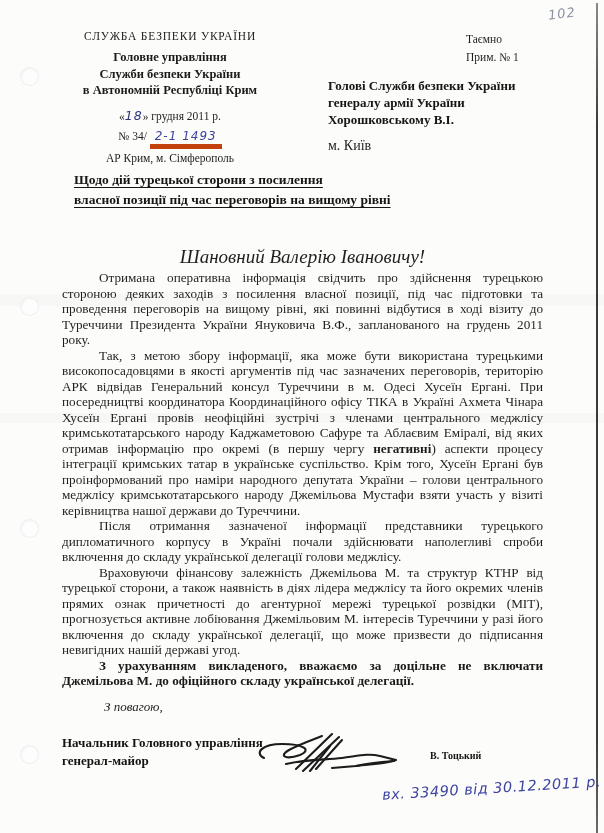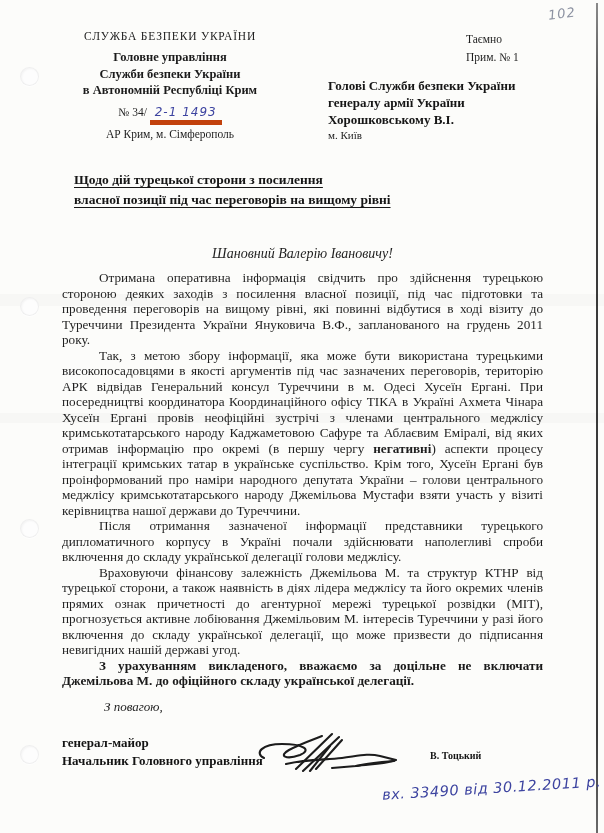--- a/index.html
+++ b/index.html
@@ -35,29 +35,29 @@
   .dept-wrap{margin-top:7px;}
   .date-line{margin-top:9px;font-size:11.5px;}
   .num-line{margin-top:6px;font-size:11.5px;}
   .num-hand{border-bottom:5px solid #c2410c;padding:0 5px 1px 5px;font-size:12px;}
   .place-line{margin-top:9px;font-size:11.5px;}
 
   
   .secrecy-block{left:466px;top:31px;font-size:11.5px;line-height:17.5px;}
   .addressee{left:328px;top:77px;}
   .addressee .line{font-weight:bold;font-size:13px;line-height:17px;color:#161616;}
-  .addressee .city{font-size:11px;margin-top:1px;}
+  .addressee .city{font-size:14px;margin-top:10px;}
 
   
   .subject{left:74px;top:170px;font-weight:bold;font-size:13.5px;line-height:19.5px;color:#161616;}
   .subject .u{text-decoration:underline;text-underline-offset:3px;}
 
   
   .salutation{left:62px;top:246px;width:481px;text-align:center;
-    font-style:italic;font-size:14px;}
+    font-style:italic;font-size:19px;}
   .bodytext{left:62px;top:270px;width:481px;font-size:13.2px;line-height:15.5px;
     text-align:justify;}
   .bodytext p{margin:0;text-indent:37px;}
   .bodytext .bold-inline{font-weight:bold;}
   .p-resolution{font-weight:bold;color:#1a1a1a;}
 
   
   .regards{left:104px;top:699px;font-style:italic;font-size:13px;}
   .sign-title{left:62px;top:734px;font-weight:bold;font-size:13px;line-height:17.5px;color:#141414;}
   .signer{left:430px;top:750px;font-weight:bold;font-size:10px;color:#141414;}
@@ -80,20 +80,21 @@
 
   <div class="abs hand hand-pencil" style="left:548px;top:6px;">102</div>
 
   <div class="abs org-block">
     <div class="org-name">СЛУЖБА БЕЗПЕКИ УКРАЇНИ</div>
     <div class="dept-wrap">
       <div class="dept">Головне управління</div>
       <div class="dept">Служби безпеки України</div>
       <div class="dept">в Автономній Республіці Крим</div>
     </div>
+    <div class="date-line"><span>«</span><span class="hand hand-navy">18</span><span>» грудня 2011 р.</span></div>
     <div class="num-line">
       <span>№ 34/</span>
       <span class="hand hand-blue num-hand">2-1 1493</span>
     </div>
     <div class="place-line">АР Крим, м. Сімферополь</div>
   </div>
 
   <div class="abs secrecy-block">
     <div>Таємно</div>
     <div>Прим. № 1</div>
@@ -116,22 +117,22 @@
   <div class="abs bodytext">
     <p>Отримана оперативна інформація свідчить про здійснення турецькою стороною деяких заходів з посилення власної позиції, під час підготовки та проведення переговорів на вищому рівні, які повинні відбутися в ході візиту до Туреччини Президента України Януковича В.Ф., запланованого на грудень 2011 року.</p>
     <p><span>Так, з метою збору інформації, яка може бути використана турецькими високопосадовцями в якості аргументів під час зазначених переговорів, територію АРК відвідав Генеральний консул Туреччини в м. Одесі Хусеїн Ергані. При посередництві координатора Координаційного офісу ТІКА в Україні Ахмета Чінара Хусеїн Ергані провів неофіційні зустрічі з членами центрального меджлісу кримськотатарського народу Каджаметовою Сафуре та Аблаєвим Еміралі, від яких отримав інформацію про окремі (в першу чергу </span><span class="bold-inline">негативні</span><span>) аспекти процесу інтеграції кримських татар в українське суспільство. Крім того, Хусеїн Ергані був проінформований про наміри народного депутата України – голови центрального меджлісу кримськотатарського народу Джемільова Мустафи взяти участь у візиті керівництва нашої держави до Туреччини.</span></p>
     <p>Після отримання зазначеної інформації представники турецького дипломатичного корпусу в Україні почали здійснювати наполегливі спроби включення до складу української делегації голови меджлісу.</p>
     <p>Враховуючи фінансову залежність Джемільова М. та структур КТНР від турецької сторони, а також наявність в діях лідера меджлісу та його окремих членів прямих ознак причетності до агентурної мережі турецької розвідки (МІТ), прогнозується активне лобіювання Джемільовим М. інтересів Туреччини у разі його включення до складу української делегації, що може призвести до підписання невигідних нашій державі угод.</p>
     <p class="p-resolution">З урахуванням викладеного, вважаємо за доцільне не включати Джемільова М. до офіційного складу української делегації.</p>
   </div>
 
   <div class="abs regards">З повагою,</div>
   <div class="abs sign-title">
+    <div>Начальник Головного управління</div>
     <div>генерал-майор</div>
-    <div>Начальник Головного управління</div>
   </div>
 
   <div class="abs signature">
     <svg width="158" height="52" viewBox="0 0 158 52">
       <g fill="none" stroke="#1c1c1c" stroke-width="2.1" stroke-linecap="round" stroke-linejoin="round">
         <path d="M8 27 C-2 22 6 13 26 13 C48 13 56 19 44 24 C30 29 22 25 33 19 C44 13 56 9 66 5"></path>
         <path d="M40 38 L76 3"></path>
         <path d="M47 40 L83 6"></path>
         <path d="M54 40 L74 15"></path>
         <path d="M60 38 L86 9"></path>

